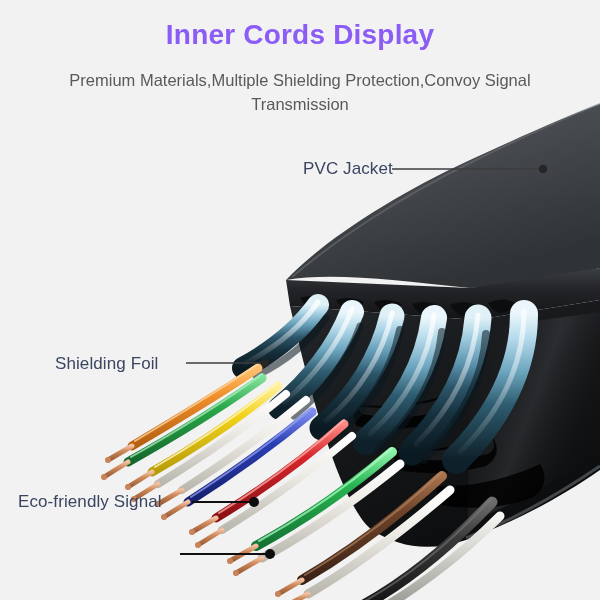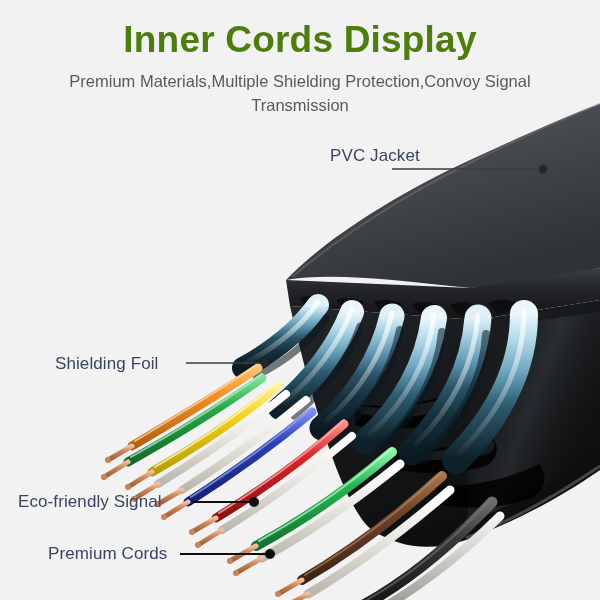--- a/index.html
+++ b/index.html
@@ -5,33 +5,33 @@
   html,body{margin:0;padding:0;}
   body{
     width:600px;height:600px;overflow:hidden;
     background:#f2f2f2;
     font-family:"Liberation Sans", sans-serif;
     position:relative;
   }
   #stage{position:absolute;inset:0;width:600px;height:600px;}
   .hdr{position:absolute;left:0;top:0;width:600px;text-align:center;}
   .title{
-    font-size:37px;font-weight:bold;letter-spacing:.2px;
-    color:#4d7c0f;margin:0;padding-top:20px;line-height:1.1;
+    font-size:28px;font-weight:bold;letter-spacing:.2px;
+    color:#8b5cf6;margin:0;padding-top:20px;line-height:1.1;
   }
   .subtitle{
     font-size:16.5px;color:#5a5a5a;line-height:1.45;
-    margin:9px auto 0;width:500px;font-weight:400;
+    margin:18px auto 0;width:500px;font-weight:400;
   }
   svg#art{position:absolute;left:0;top:0;width:600px;height:600px;display:block;}
   .lbl{
     position:absolute;font-size:17px;color:#3a4560;white-space:nowrap;
     font-weight:400;letter-spacing:.1px;
   }
-  #lbl-pvc{left:303px;top:146px;margin-left:27px;}
+  #lbl-pvc{left:303px;top:159px;}
   #lbl-foil{left:55px;top:354px;}
   #lbl-eco{left:18px;top:492px;}
   #lbl-cords{left:48px;top:544px;}
 </style>
 </head>
 <body>
 
 <div id="stage">
 
   <div class="hdr">
@@ -295,15 +295,14 @@
           <circle cx="270" cy="554" r="5" fill="#0d0d0d"></circle>
         </g>
       </g>
 
     </g>
   </svg>
 
   <div class="lbl" id="lbl-pvc">PVC Jacket</div>
   <div class="lbl" id="lbl-foil">Shielding Foil</div>
   <div class="lbl" id="lbl-eco">Eco-friendly Signal</div>
-  <div class="lbl" id="lbl-cords">Premium Cords</div>
 
 </div>
 
 </body></html>

